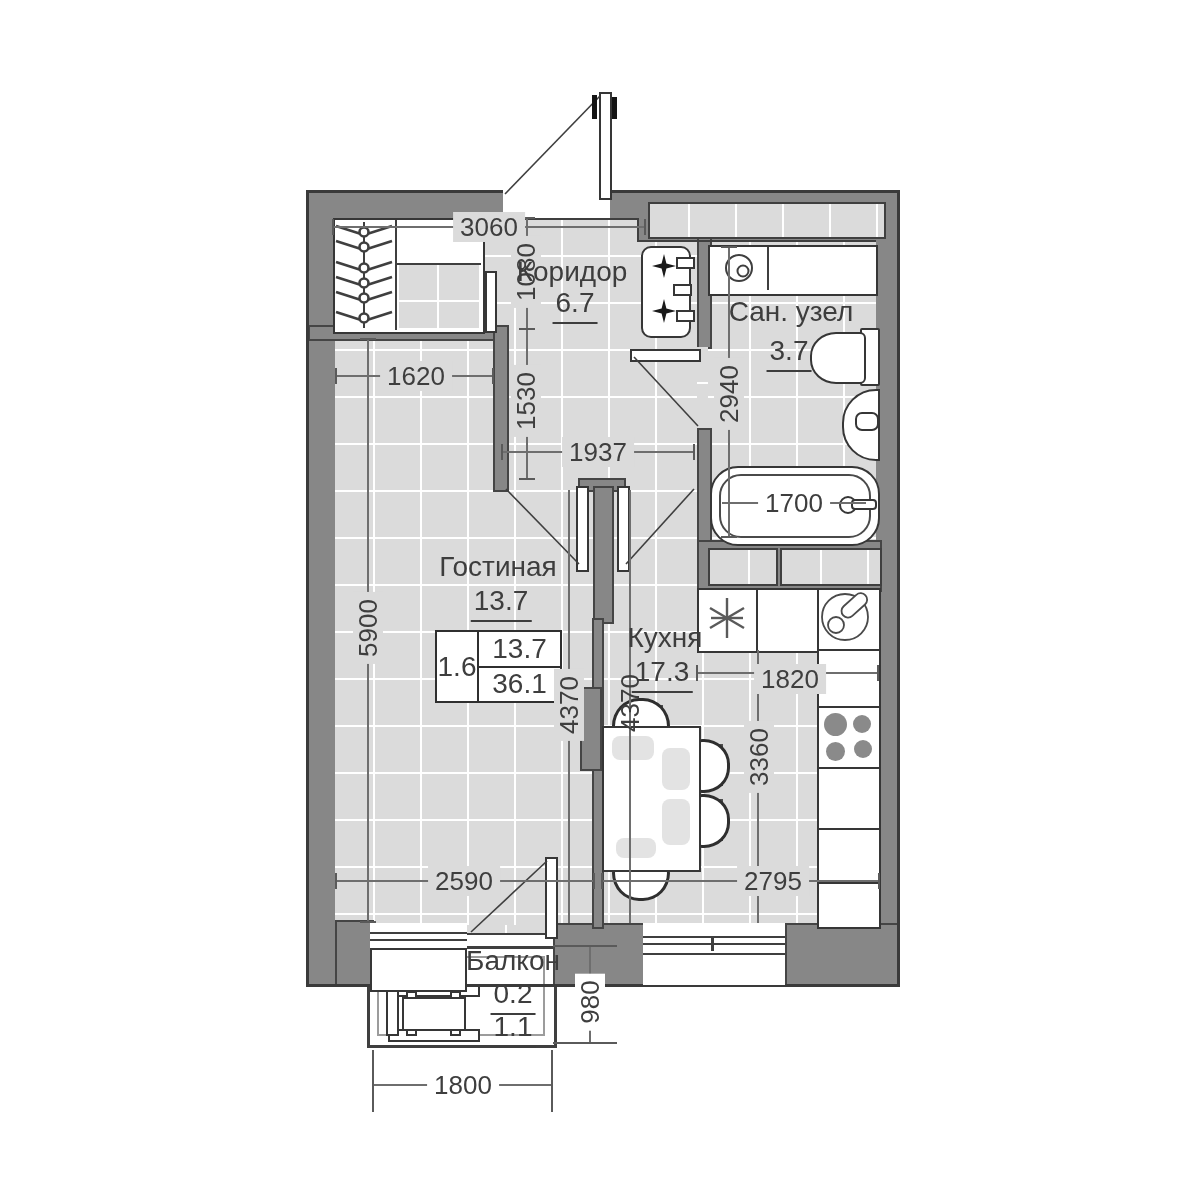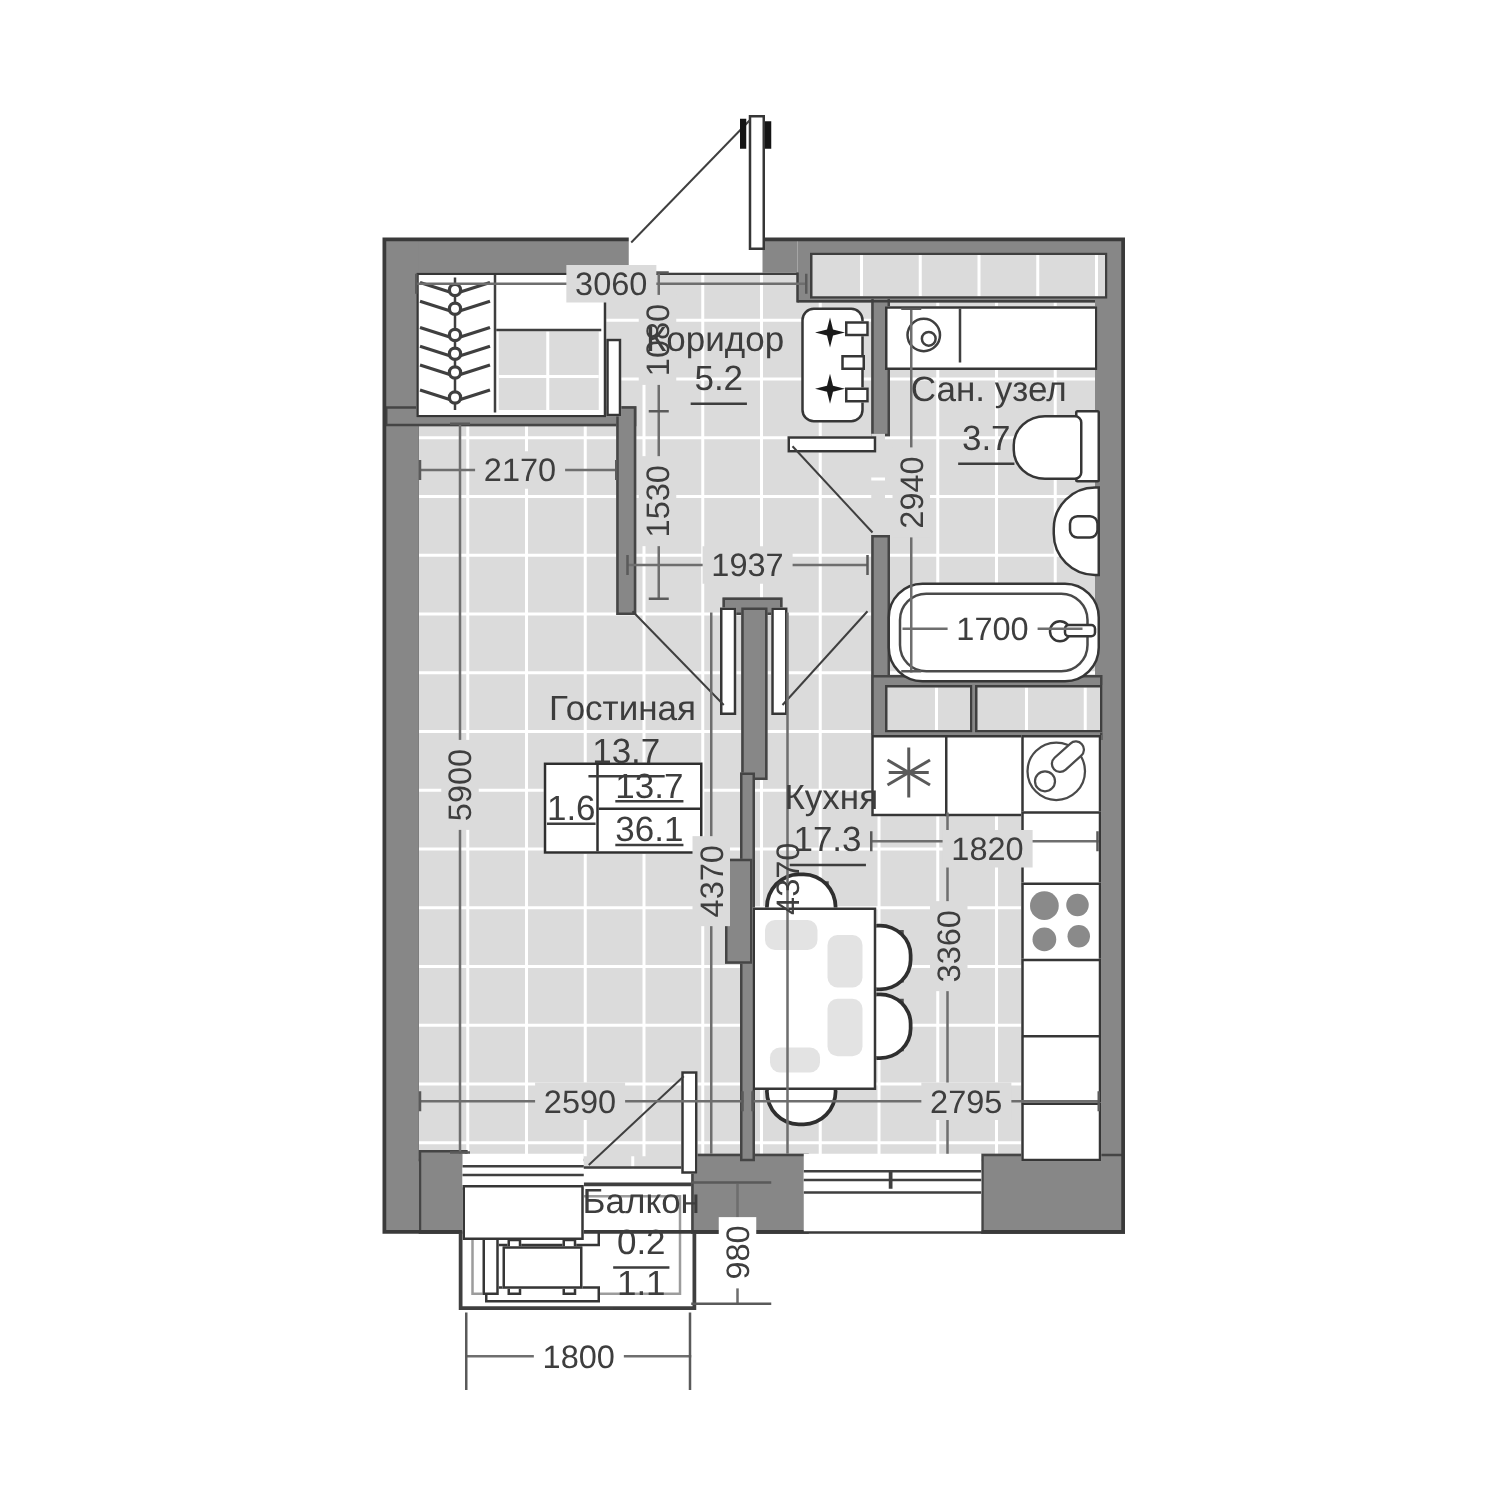--- a/index.html
+++ b/index.html
@@ -30,22 +30,22 @@
   .tick{position:absolute;background:#5a5a5a;z-index:35;}
   .dim{position:absolute;font-size:26px;line-height:1;color:#3e3e3e;background:#dbdbdb;
        padding:2px 7px;transform:translate(-50%,-50%);white-space:nowrap;z-index:40;}
   .dim.vert{transform:translate(-50%,-50%) rotate(-90deg);}
   .dim.onwhite{background:#fff;}
   .roomlabel{position:absolute;font-size:28px;color:#3d3d3d;transform:translate(-50%,-50%);
              white-space:nowrap;z-index:40;}
   .roomarea{position:absolute;font-size:28px;color:#3d3d3d;transform:translate(-50%,-50%);
             z-index:40;}
   .roomarea span{border-bottom:2px solid #3d3d3d;padding:0 3px 4px;}
-  .legend{position:absolute;left:435px;top:610px;width:123px;height:69px;z-index:25;
-          display:flex;background:#fff;border:2.5px solid #2f2f2f;text-decoration:underline;}
+  .legend{position:absolute;left:435px;top:630px;width:123px;height:69px;z-index:25;
+          display:flex;background:#fff;border:2.5px solid #2f2f2f;}
   .legend .lc{width:40px;display:flex;align-items:center;justify-content:center;
               font-size:28px;border-right:2.5px solid #2f2f2f;}
   .legend .rc{flex:1;display:flex;flex-direction:column;}
   .legend .rc div{flex:1;display:flex;align-items:center;justify-content:center;font-size:28px;}
   .legend .rc div:first-child{border-bottom:2.5px solid #2f2f2f;}
   svg.overlay{position:absolute;left:0;top:0;z-index:30;}
   .chair{position:absolute;background:#fff;border:3px solid #2f2f2f;z-index:20;}
 </style>
 </head>
 <body>
@@ -267,37 +267,37 @@
   <div class="dline" style="left:589px;top:947px;width:2px;height:96px"></div>
   <div class="tick" style="left:553px;top:945px;width:64px;height:2px"></div>
   <div class="tick" style="left:553px;top:1042px;width:64px;height:2px"></div>
 
   <div class="dline" style="left:373px;top:1084px;width:180px;height:2px"></div>
   <div class="tick" style="left:372px;top:1050px;width:2px;height:62px"></div>
   <div class="tick" style="left:551px;top:1050px;width:2px;height:62px"></div>
 
   <div class="dim" style="left:489px;top:227px">3060</div>
   <div class="dim vert" style="left:526px;top:272px">1080</div>
-  <div class="dim" style="left:416px;top:376px">2170</div>
+  <div class="dim" style="left:416px;top:376px">1620</div>
   <div class="dim vert" style="left:526px;top:401px">1530</div>
   <div class="dim" style="left:598px;top:452px">1937</div>
   <div class="dim vert" style="left:729px;top:394px">2940</div>
   <div class="dim onwhite" style="left:794px;top:503px">1700</div>
   <div class="dim vert" style="left:368px;top:628px">5900</div>
   <div class="dim vert" style="left:569px;top:705px">4370</div>
   <div class="dim vert" style="left:630px;top:703px;background:transparent">4370</div>
   <div class="dim" style="left:790px;top:679px">1820</div>
   <div class="dim vert" style="left:759px;top:757px">3360</div>
   <div class="dim" style="left:464px;top:881px">2590</div>
   <div class="dim" style="left:773px;top:881px">2795</div>
   <div class="dim vert onwhite" style="left:590px;top:1002px">980</div>
   <div class="dim onwhite" style="left:463px;top:1085px">1800</div>
 
   <div class="roomlabel" style="left:572px;top:272px">Коридор</div>
-  <div class="roomarea" style="left:575px;top:303px"><span>5.2</span></div>
+  <div class="roomarea" style="left:575px;top:303px"><span>6.7</span></div>
 
   <div class="roomlabel" style="left:791px;top:312px">Сан. узел</div>
   <div class="roomarea" style="left:789px;top:351px"><span>3.7</span></div>
 
   <div class="roomlabel" style="left:498px;top:567px">Гостиная</div>
   <div class="roomarea" style="left:501px;top:601px"><span>13.7</span></div>
 
   <div class="roomlabel" style="left:665px;top:638px">Кухня</div>
   <div class="roomarea" style="left:662px;top:672px"><span>17.3</span></div>
 

